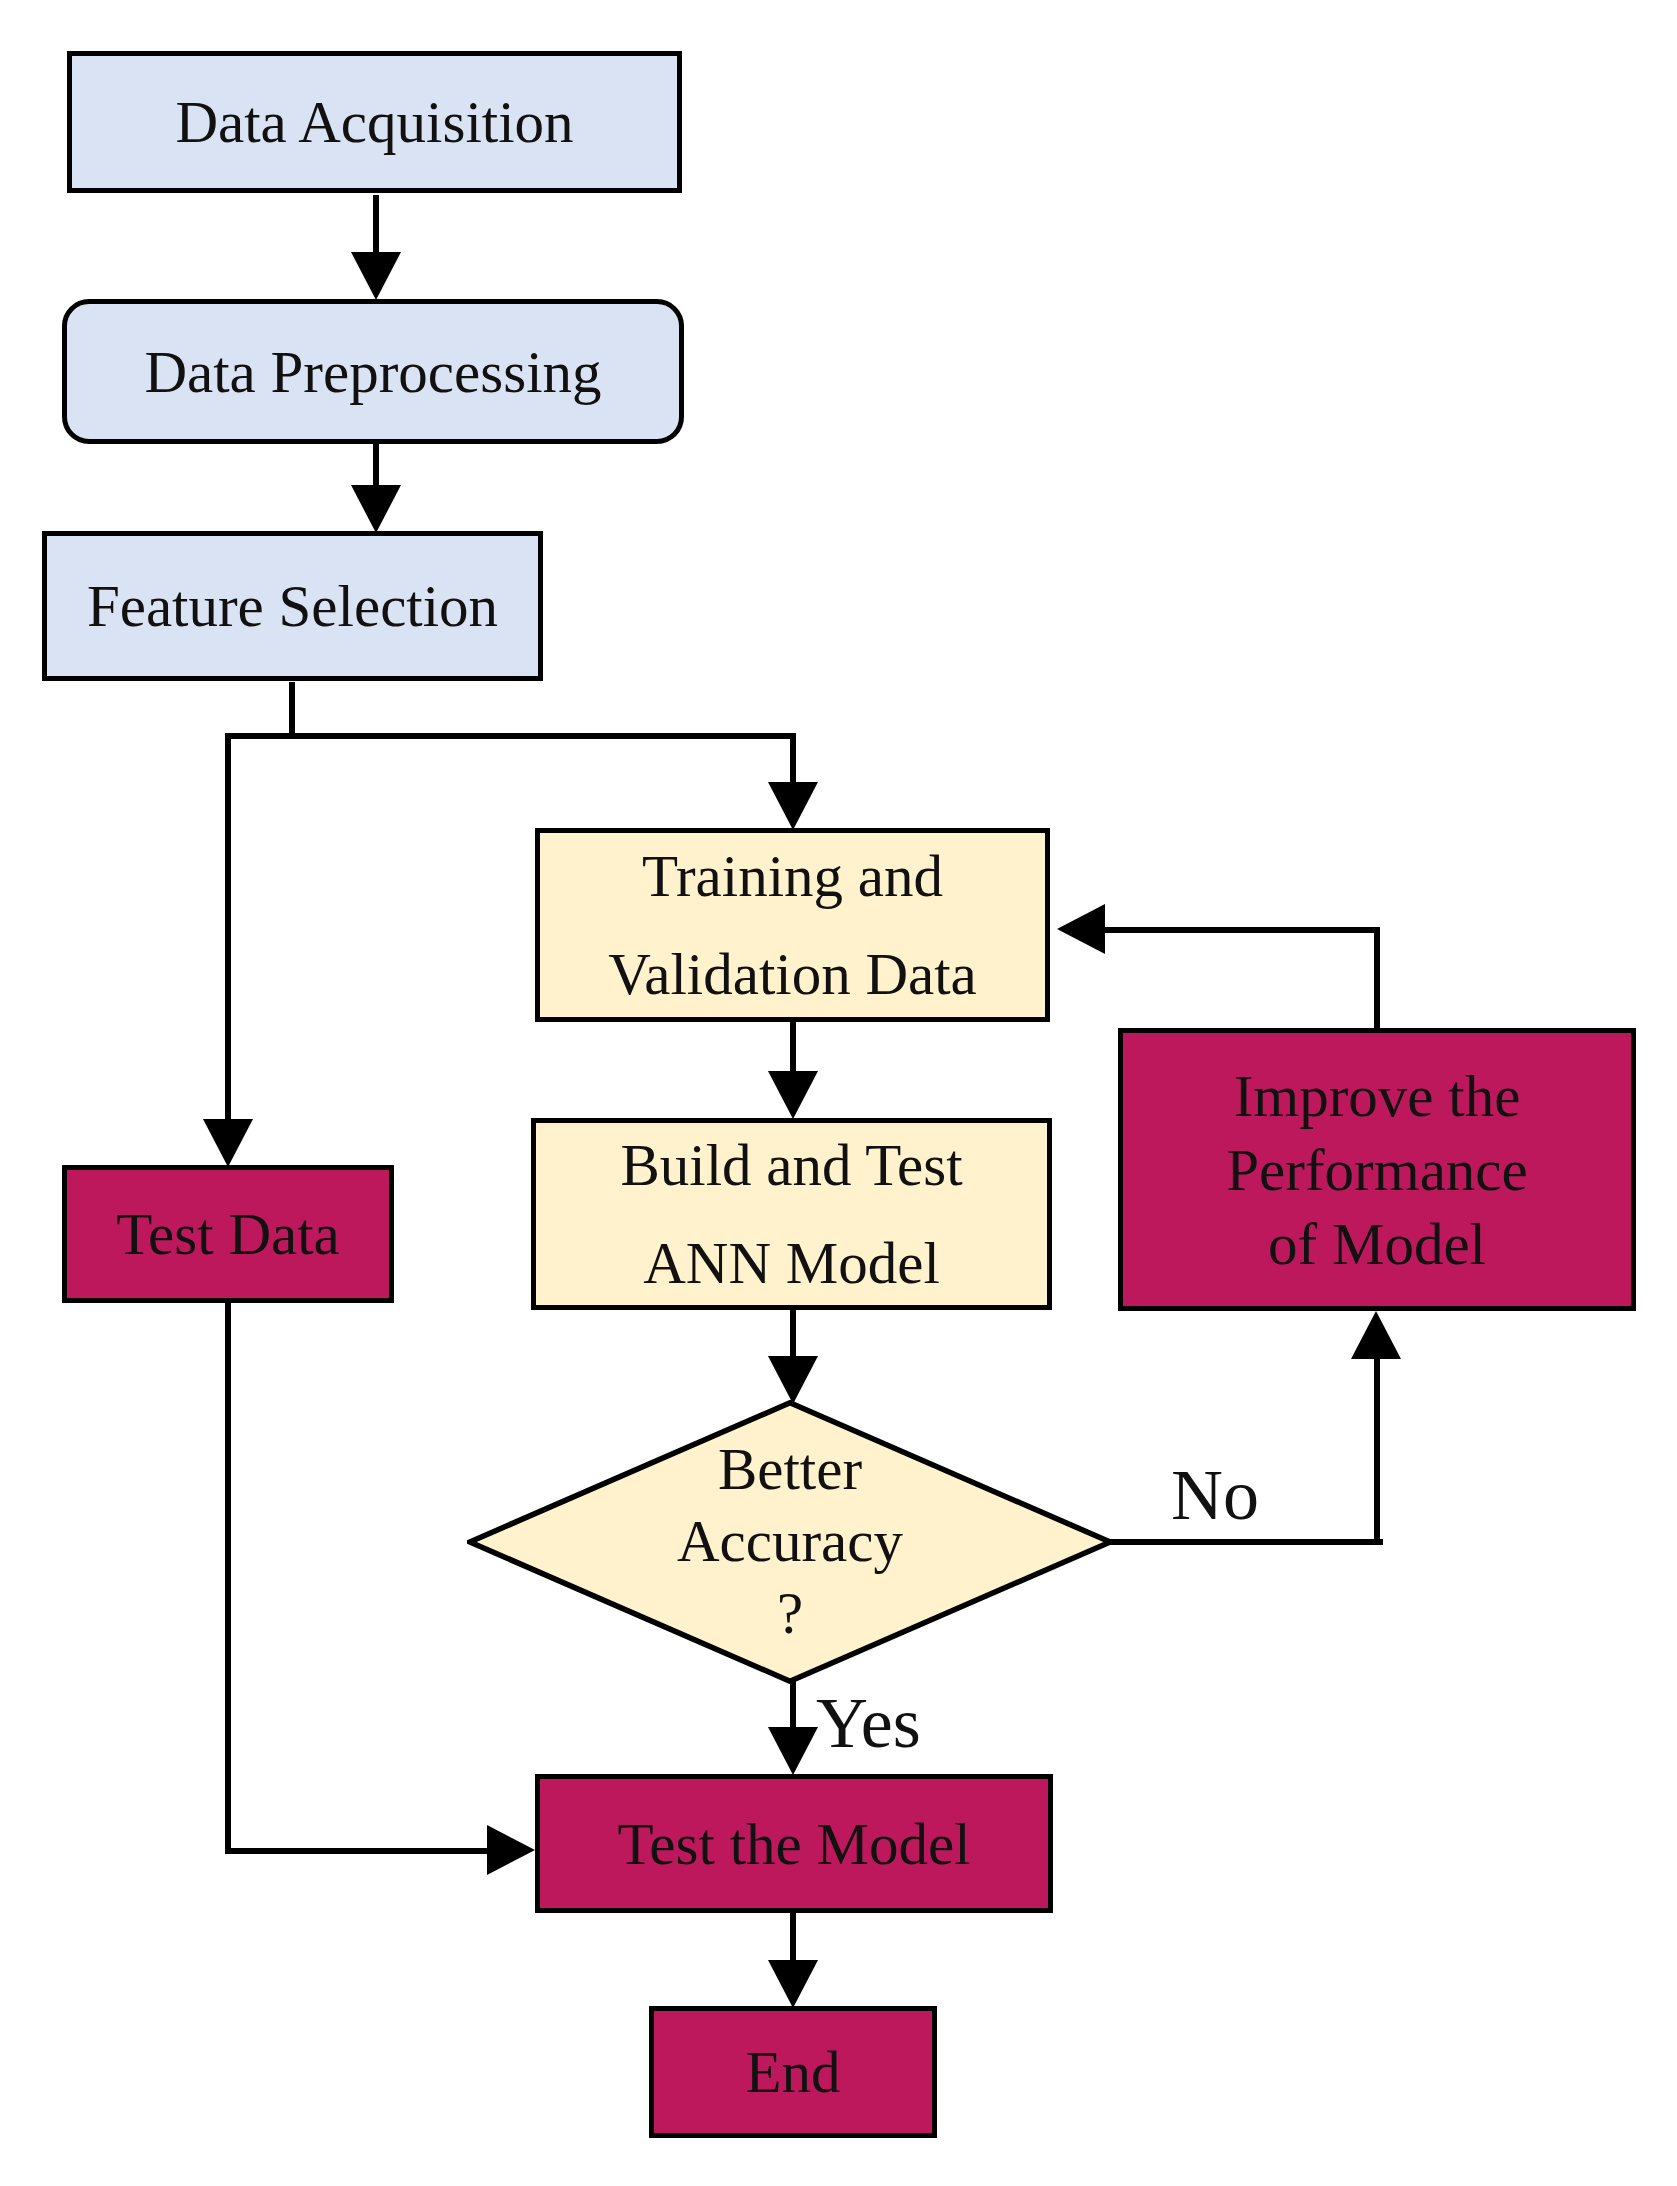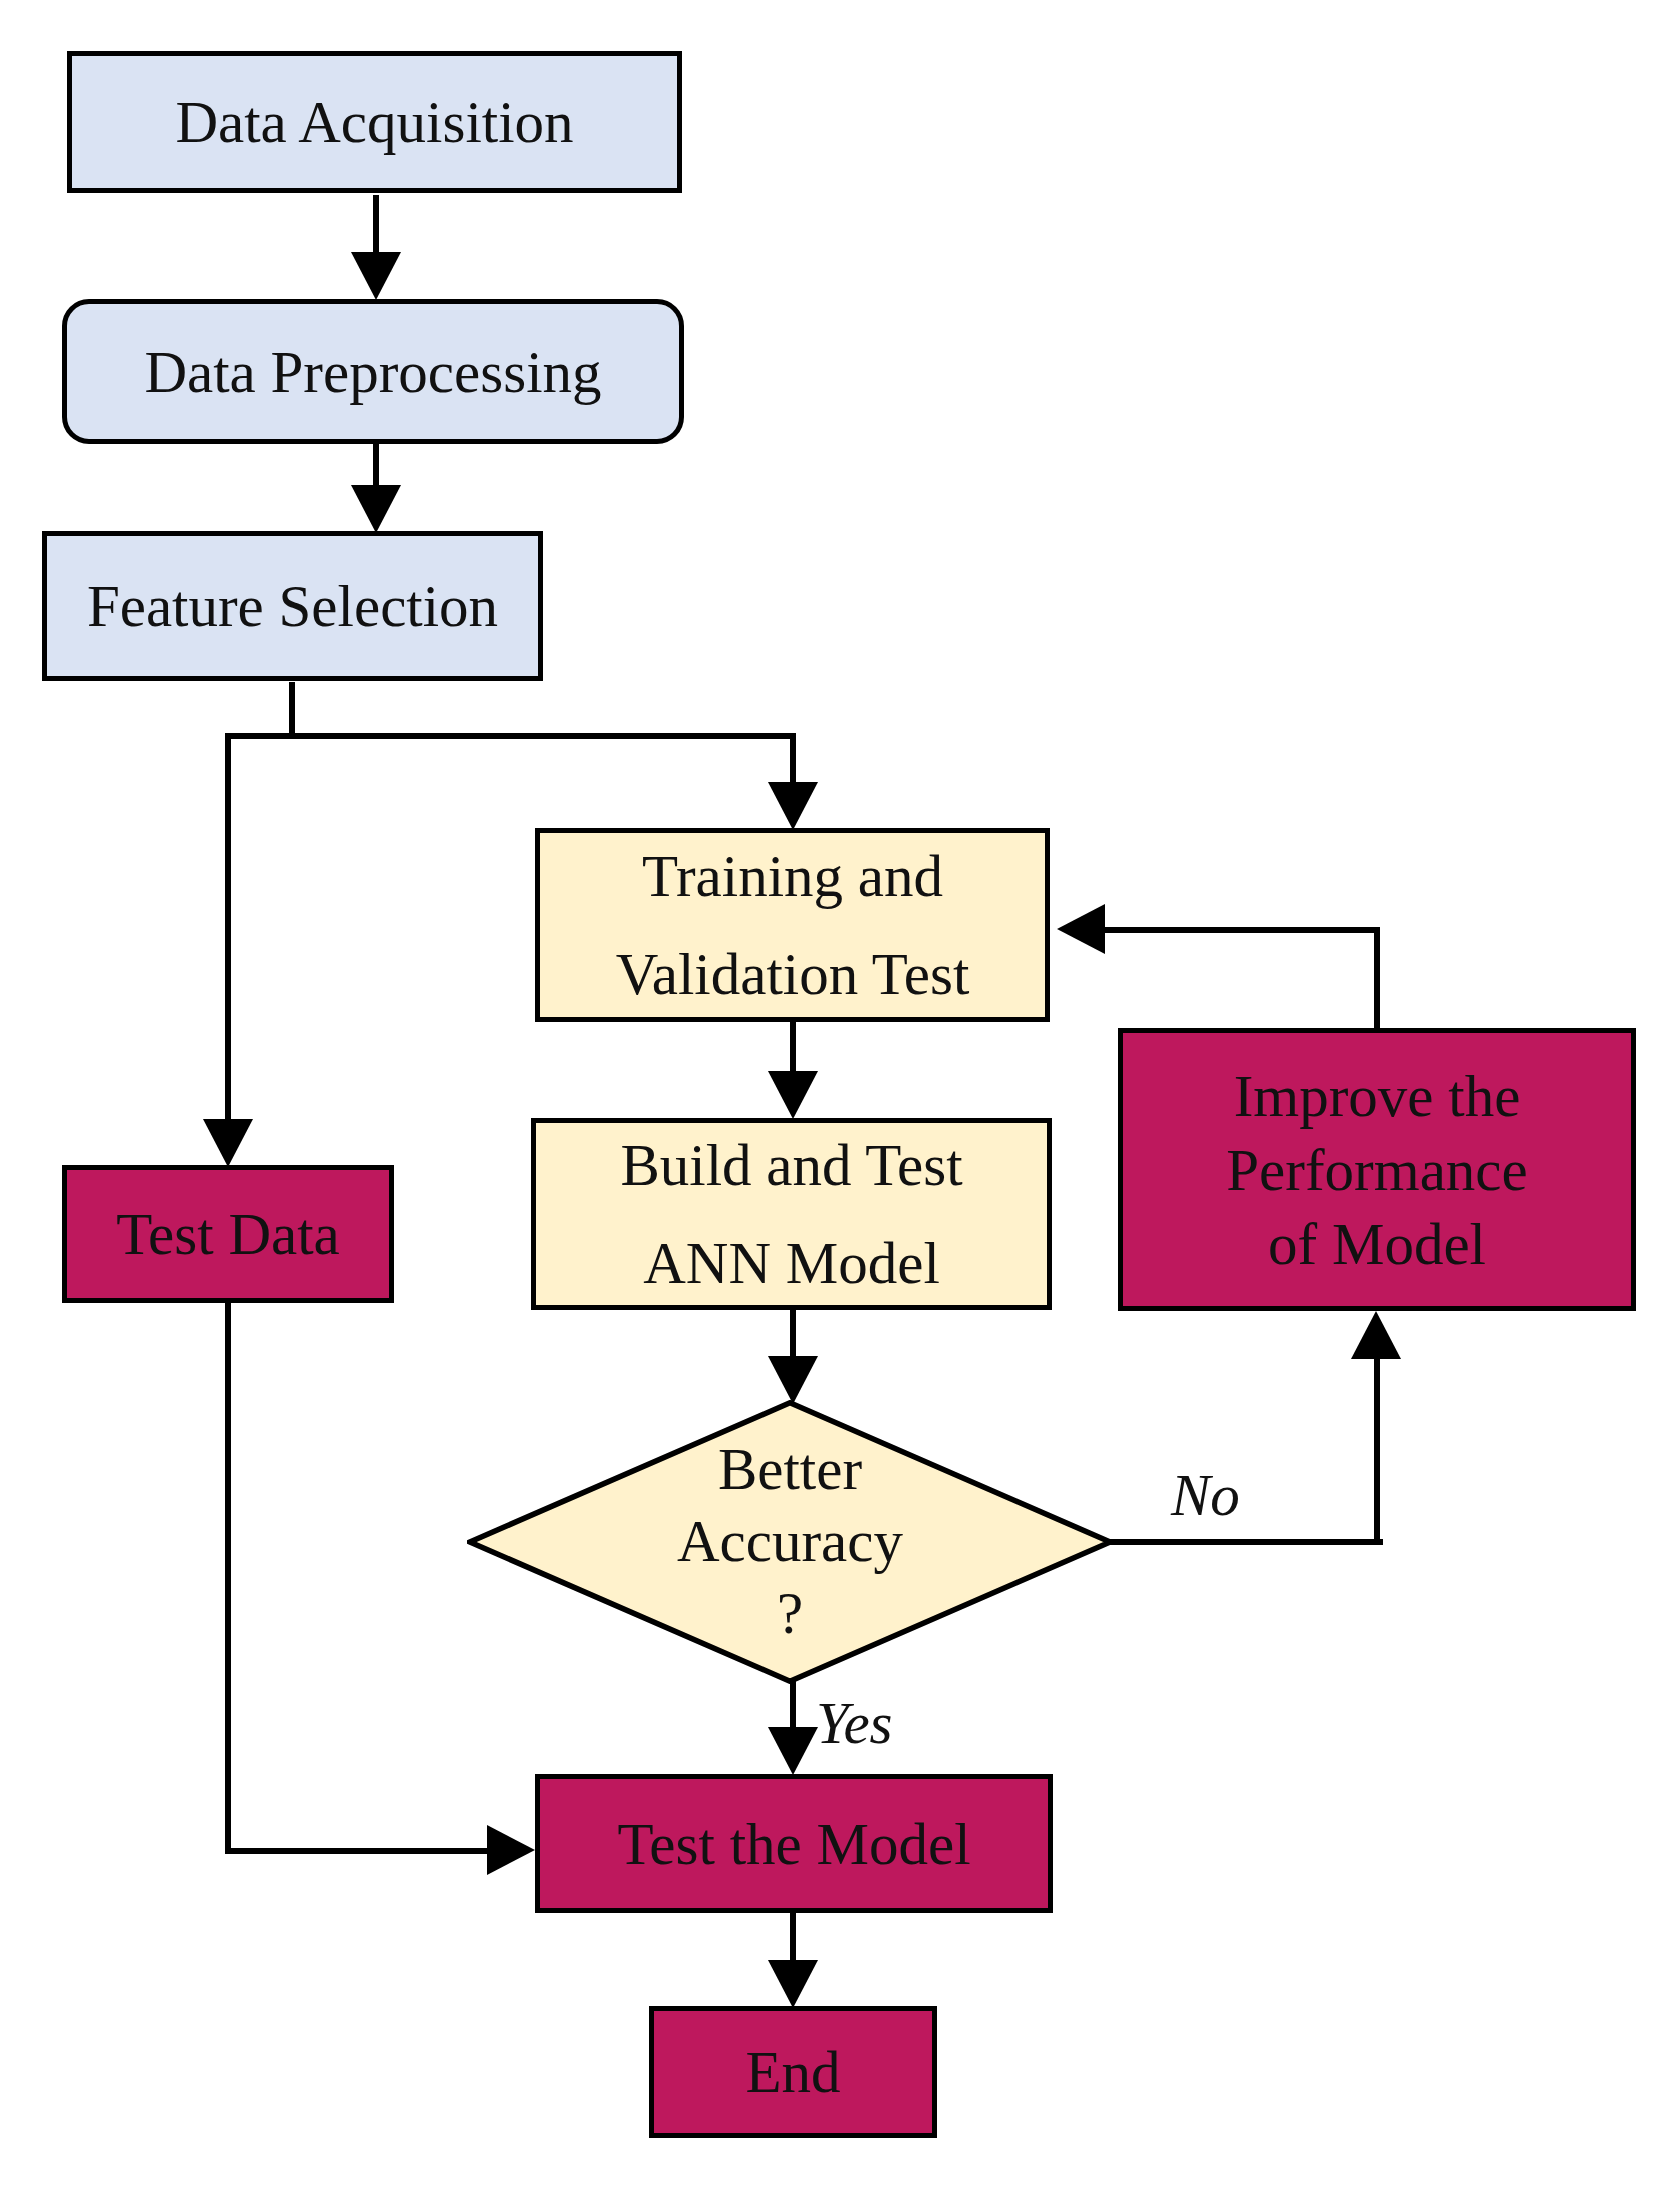--- a/index.html
+++ b/index.html
@@ -15,21 +15,21 @@
   .blue{background:#dae3f3;}
   .yellow{background:#fff2cc;gap:24px;}
   .green{background:#be185d;}
   .ln{display:block;}
   .line{position:absolute;background:#000000;}
   .arr{position:absolute;width:0;height:0;}
   .arr-down{border-left:25px solid transparent;border-right:25px solid transparent;border-top:48px solid #000000;}
   .arr-up{border-left:25px solid transparent;border-right:25px solid transparent;border-bottom:48px solid #000000;}
   .arr-left{border-top:25px solid transparent;border-bottom:25px solid transparent;border-right:48px solid #000000;}
   .arr-right{border-top:25px solid transparent;border-bottom:25px solid transparent;border-left:48px solid #000000;}
-  .edge-label{position:absolute;font-size:59px;line-height:67px;white-space:nowrap;font-style:italic;}
+  .edge-label{position:absolute;font-size:72px;line-height:67px;white-space:nowrap;}
   .diamond-svg{position:absolute;left:467px;top:1400px;}
   .diamond-text{
     position:absolute;left:470px;top:1402px;width:640px;height:278px;
     display:flex;flex-direction:column;align-items:center;justify-content:center;
     text-align:center;font-size:59px;line-height:72px;
   }
 </style>
 </head>
 <body>
 
@@ -46,21 +46,21 @@
   <div class="node blue" style="left:42px;top:531px;width:501px;height:150px;">
     <span class="ln">Feature Selection</span>
   </div>
 
   <div class="node green" style="left:62px;top:1165px;width:332px;height:138px;">
     <span class="ln">Test Data</span>
   </div>
 
   <div class="node yellow" style="left:535px;top:828px;width:515px;height:194px;">
     <span class="ln">Training and</span>
-    <span class="ln">Validation Test</span>
+    <span class="ln">Validation Data</span>
   </div>
 
   <div class="node yellow" style="left:531px;top:1118px;width:521px;height:192px;">
     <span class="ln">Build and Test</span>
     <span class="ln">ANN Model</span>
   </div>
 
   <div class="node green" style="left:1118px;top:1028px;width:518px;height:283px;">
     <span class="ln">Improve the</span>
     <span class="ln">Performance</span>

